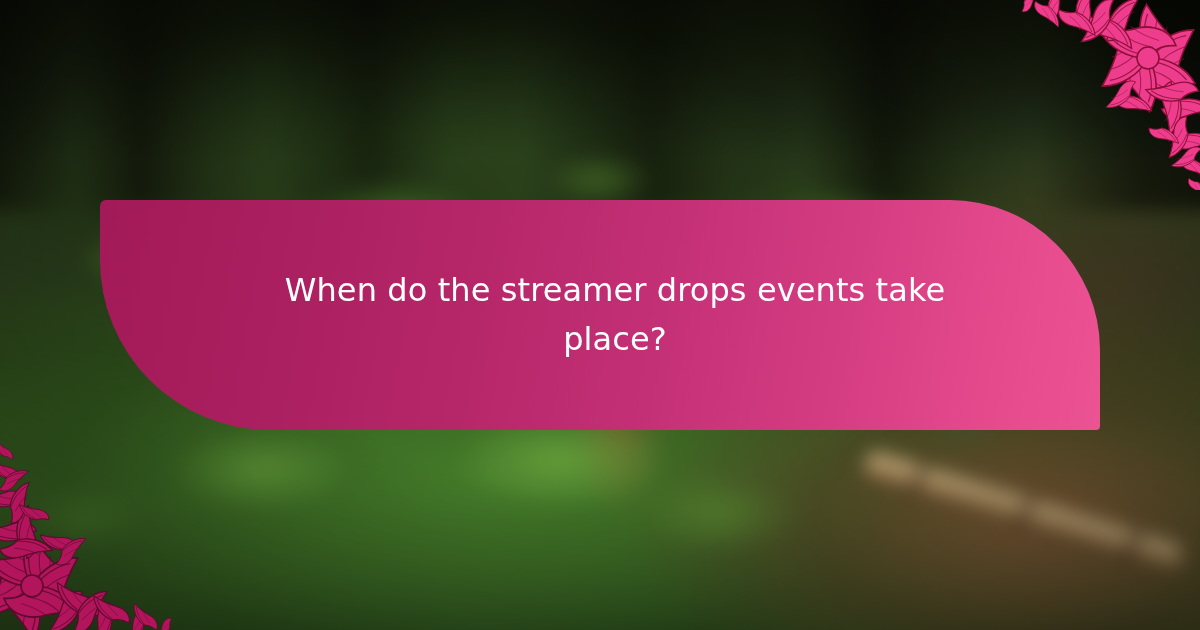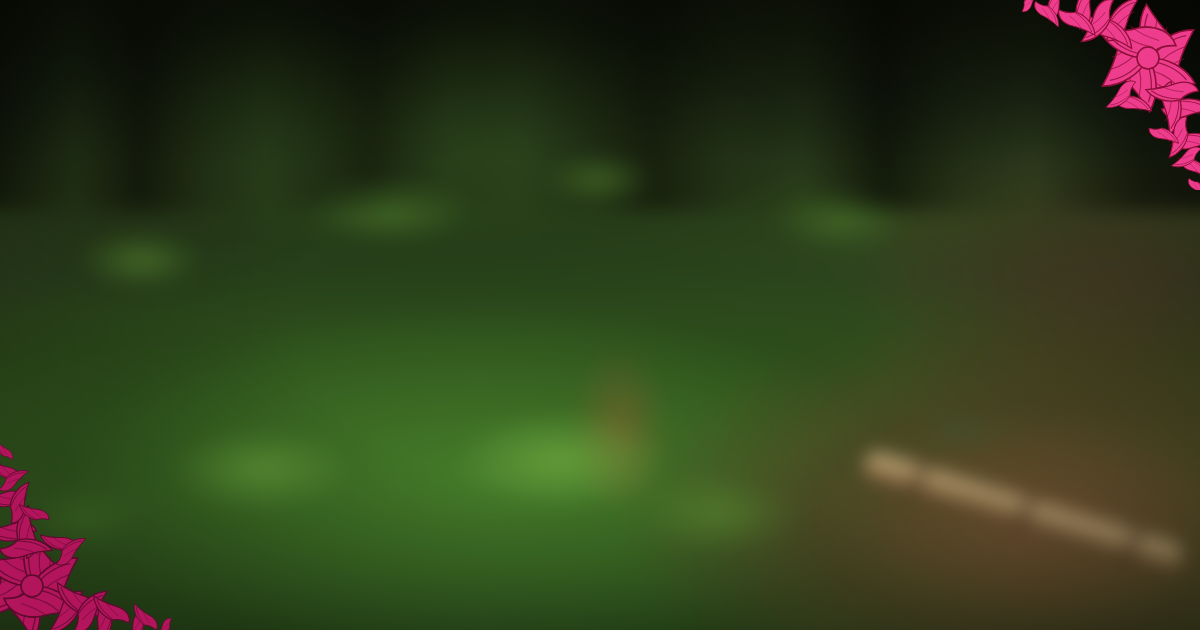--- a/index.html
+++ b/index.html
@@ -291,14 +291,17 @@
       <g transform="translate(62,110) rotate(-140) scale(.7)">
         <use href="#sprig-bl" transform="rotate(20)"></use>
         <use href="#sprig-bl" transform="rotate(140)"></use>
       </g>
       <g transform="translate(36,80) rotate(-122) scale(.6)">
         <use href="#sprig-bl" transform="rotate(10)"></use>
       </g>
     </svg>
   </div>
 
+  <div id="banner">
+    <div id="question-text">When do the streamer drops events take place?</div>
+  </div>
 
 </div>
 
 </body></html>

